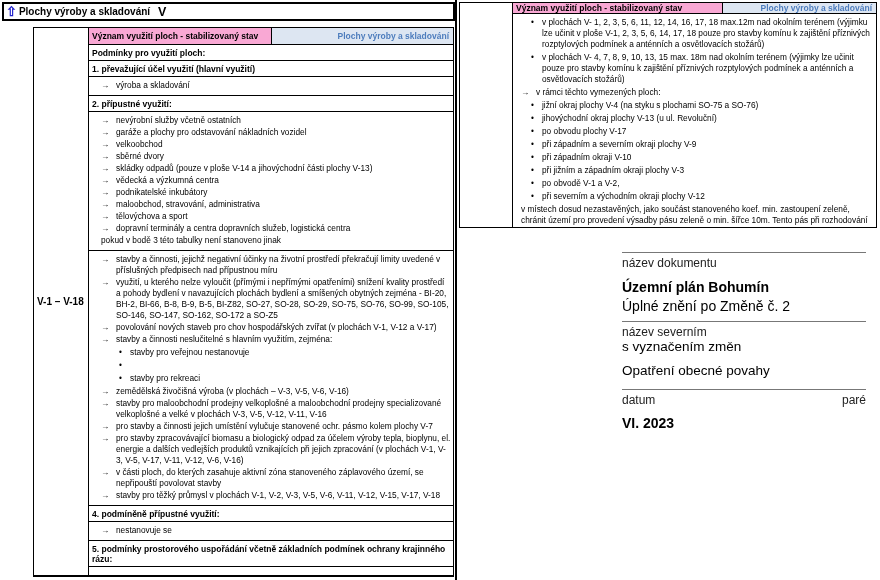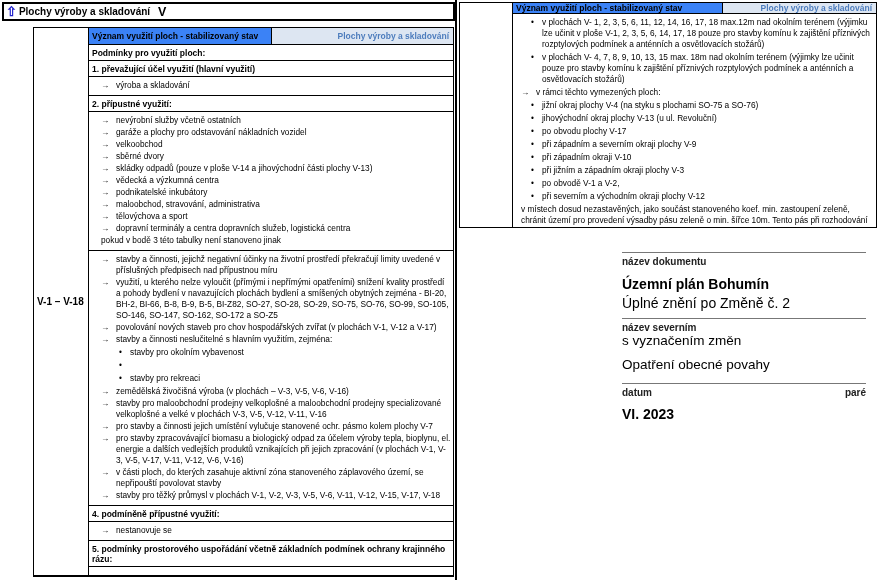--- a/index.html
+++ b/index.html
@@ -11,21 +11,21 @@
 
   
   .topbar{position:absolute;left:2px;top:2px;width:453px;height:19px;border:2px solid #000;
           box-sizing:border-box;display:flex;align-items:center;background:#fff;padding-left:2px;}
   .topbar .up-arrow{color:#2222cc;font-weight:bold;font-size:13px;line-height:13px;margin-right:2px;}
   .topbar .tb-title{font-weight:bold;font-size:10px;}
   .topbar .tb-code{font-weight:bold;font-size:12.5px;margin-left:8px;}
 
   
   .hdr-row{display:flex;border-bottom:1px solid #000;height:17px;box-sizing:border-box;}
-  .hdr-left{flex:1.02;background:#3b82f6;font-weight:bold;font-size:8.5px;
+  .hdr-left{flex:1.02;background:#f9a8d4;font-weight:bold;font-size:8.5px;
             border-right:1px solid #000;display:flex;align-items:center;padding:0 3px;box-sizing:border-box;}
   .hdr-right{flex:1;background:#dde6f2;color:#4e7dbd;font-weight:bold;font-size:8.5px;
              display:flex;align-items:center;justify-content:flex-end;padding:0 4px;box-sizing:border-box;}
 
   .sec-title{font-weight:bold;font-size:8.5px;padding:3px 3px 2px 3px;border-bottom:1px solid #000;}
   .content{font-size:8.3px;line-height:11px;padding:2px 2px 3px 0;border-bottom:1px solid #000;}
   .content:last-child{border-bottom:none;}
 
   .item{margin:1px 0;}
   .item.arrow{display:flex;padding-left:12px;}
@@ -49,21 +49,21 @@
   .rcol2{flex:1;display:flex;flex-direction:column;}
   .rtable .hdr-left{flex:1.4;}
   .rtable .content{border-bottom:none;padding:1px 3px 2px 0;}
   .rtable .item.arrow{padding-left:8px;}
   .rtable .item.bullet{padding-left:18px;}
   .rtable .item.plain{padding-left:8px;margin-top:2px;}
 
   
   .titleblock{position:absolute;left:622px;top:252px;width:244px;}
   .tb-rule{border:none;border-top:1px solid #777;margin:0;}
-  .tb-label{font-size:10px;color:#222;margin-top:3px;font-weight:bold;}
+  .tb-label{font-size:12px;color:#222;margin-top:3px;}
   .tb-doc-title{font-size:14px;font-weight:bold;margin-top:9px;}
   .tb-doc-sub{font-size:14px;margin-top:3px;}
   .tb-rule2{margin-top:7px;}
   .tb-att{font-size:13.5px;line-height:16px;}
   .tb-att1{margin-top:8px;}
   .tb-rule3{margin-top:10px;}
   .tb-bottom-labels{display:flex;justify-content:space-between;gap:36px;}
   .tb-date{font-size:14px;font-weight:bold;margin-top:8px;}
 </style>
 </head>
@@ -151,21 +151,21 @@
           <div class="item arrow">
             <span class="glyph">→</span>
             <span class="txt">povolování nových staveb pro chov hospodářských zvířat (v plochách V-1, V-12 a V-17)</span>
           </div>
           <div class="item arrow">
             <span class="glyph">→</span>
             <span class="txt">stavby a činnosti neslučitelné s hlavním využitím, zejména:</span>
           </div>
           <div class="item bullet">
             <span class="glyph">•</span>
-            <span class="txt">stavby pro okolním vybavenost</span>
+            <span class="txt">stavby pro veřejnou nestanovuje</span>
           </div>
           <div class="item bullet">
             <span class="glyph">•</span>
           </div>
           <div class="item bullet">
             <span class="glyph">•</span>
             <span class="txt">stavby pro rekreaci</span>
           </div>
           <div class="item arrow">
             <span class="glyph">→</span>

